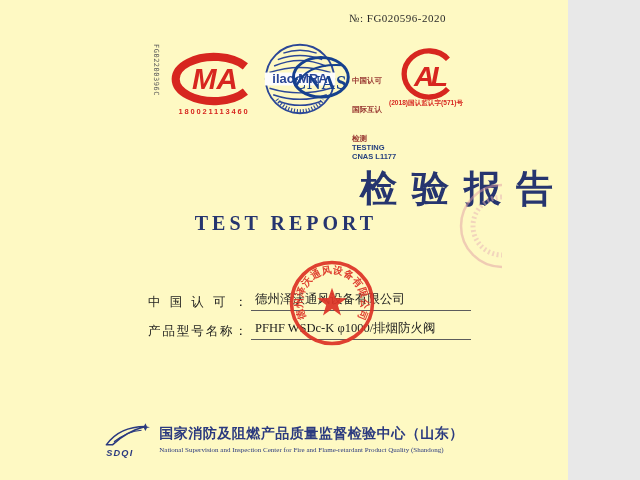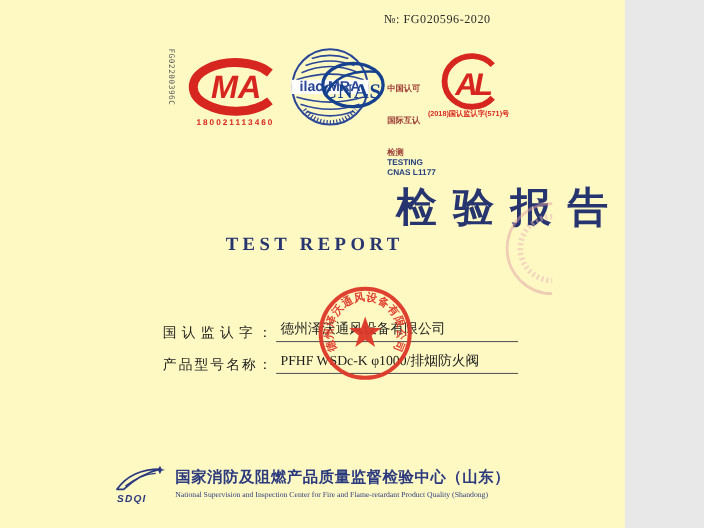--- a/index.html
+++ b/index.html
@@ -17,21 +17,21 @@
   .cnas-caption{position:absolute;left:352px;top:56px;font:7.5px "Liberation Sans",sans-serif;line-height:9px;}
   .cnas-caption .zh{color:#9a3a33;font-weight:bold;margin-top:20px;}
   .cnas-caption .en{color:#25407e;font-weight:bold;}
   .cal-caption{position:absolute;left:387px;top:99px;width:78px;text-align:center;
                font:bold 6.6px "Liberation Sans",sans-serif;color:#d7261f;}
   
   .title-zh{position:absolute;top:164px;left:0;width:100%;text-align:right;
             font-family:"DejaVu Sans",sans-serif;font-size:37px;font-weight:bold;color:#26356f;
             letter-spacing:15px;text-indent:15px;}
   .title-en{position:absolute;top:212px;left:0;width:100%;text-align:center;
-            font-family:"Liberation Serif","DejaVu Serif",serif;font-size:17px;font-weight:bold;
+            font-family:"Liberation Serif","DejaVu Serif",serif;font-size:20px;font-weight:bold;
             color:#26356f;letter-spacing:4px;text-indent:4px;}
   
   .field{position:absolute;left:148px;white-space:nowrap;
          font-family:"Liberation Serif","DejaVu Serif",serif;color:#1d1d1d;}
   .field .lbl{display:inline-block;width:99px;font-size:12.5px;text-align:justify;text-align-last:justify;
               vertical-align:bottom;}
   .field .val{display:inline-block;width:216px;border-bottom:1px solid #5c5c5c;font-size:12.5px;
               padding:0 0 2px 4px;vertical-align:bottom;overflow:hidden;}
   
   .stamp{position:absolute;left:287px;top:258px;opacity:.93;}
@@ -91,21 +91,21 @@
 
   <div class="title-zh">检验报告</div>
   <div class="title-en">TEST REPORT</div>
 
   <svg class="bleed-stamp" width="56" height="90" viewBox="0 0 56 90">
     <path d="M 50,4 A 41,41 0 0 0 50,86" fill="none" stroke="#e2a0a6" stroke-width="2.5"></path>
     <path d="M 50,16 A 29,29 0 0 0 50,74" fill="none" stroke="#e7b3b7" stroke-width="5" stroke-dasharray="2,2.5"></path>
   </svg>
 
   <div class="field" style="top:291px">
-    <span class="lbl">国认监认字：</span>
+    <span class="lbl">中国认可：</span>
     <span class="val">德州泽沃通风设备有限公司</span>
   </div>
   <div class="field" style="top:320px">
     <span class="lbl">产品型号名称：</span>
     <span class="val">PFHF WSDc-K φ1000/排烟防火阀</span>
   </div>
 
   <svg class="stamp" width="90" height="90" viewBox="0 0 100 100">
     <circle cx="50" cy="50" r="45" fill="none" stroke="#dd3427" stroke-width="4"></circle>
     <polygon points="50,33 54,44.5 66.2,44.75 56.5,52.1 60,63.75 50,56.8 40,63.75 43.5,52.1 33.8,44.75 46,44.5" fill="#dd3427"></polygon>

